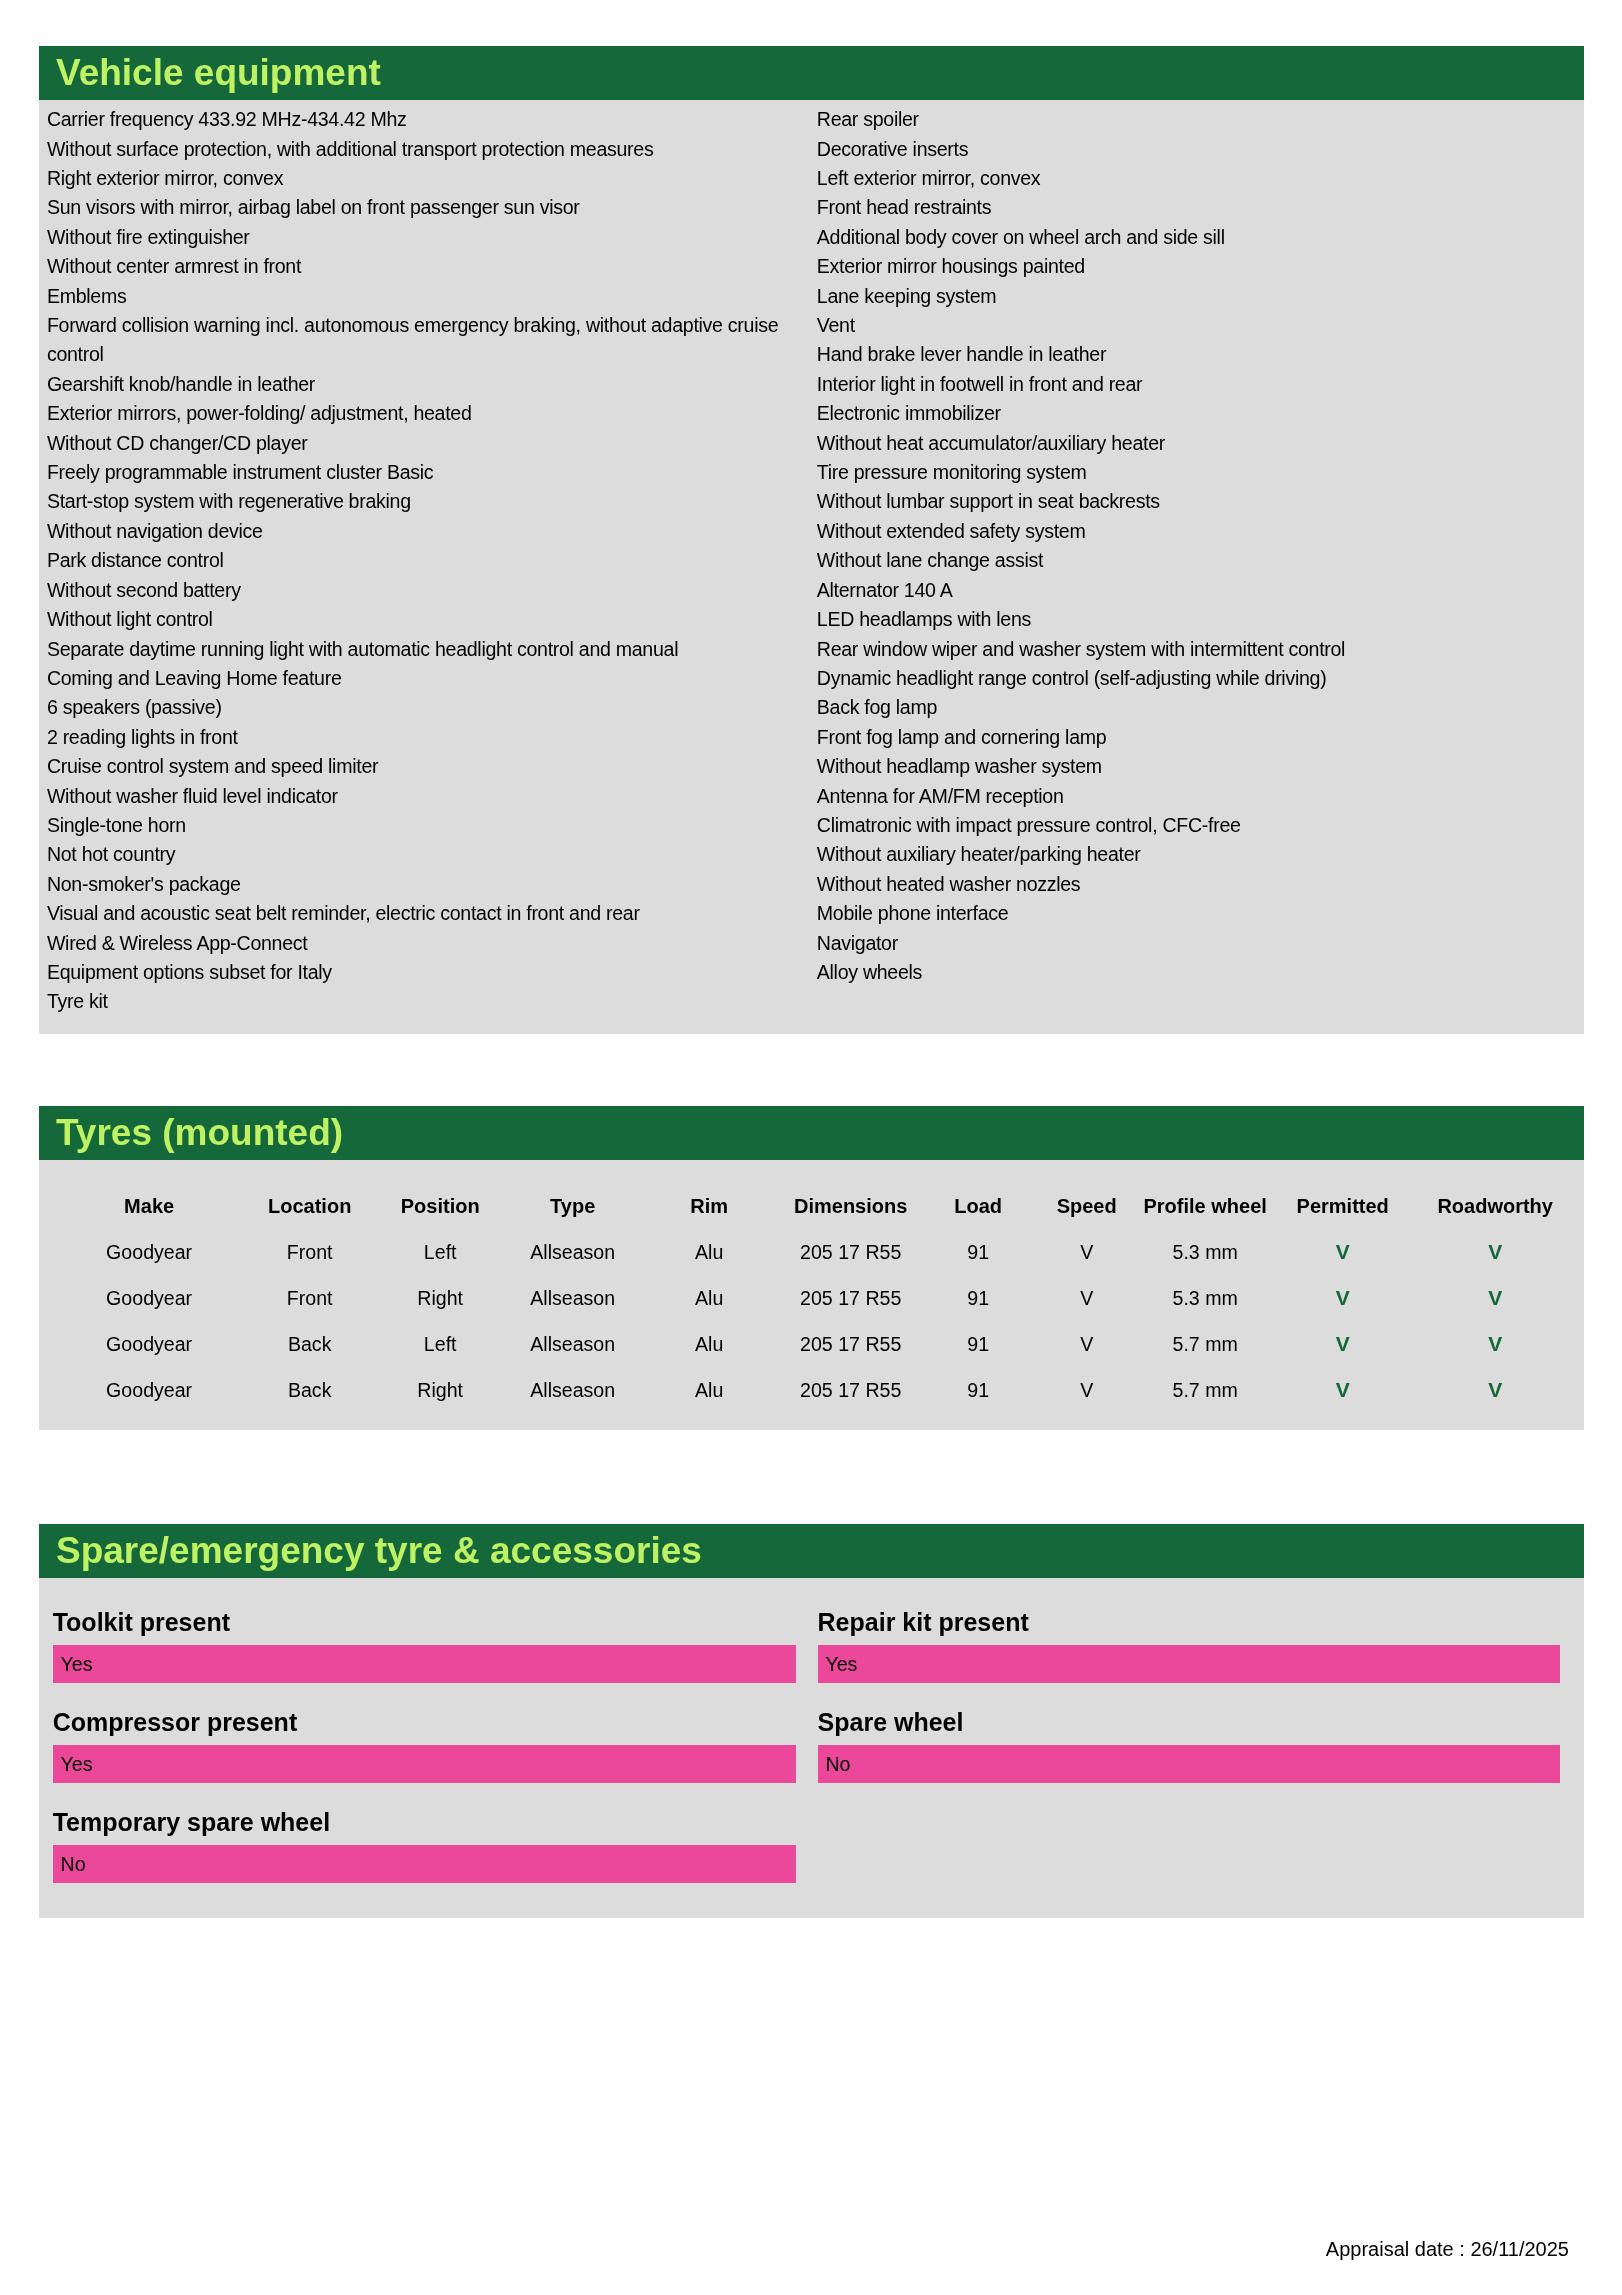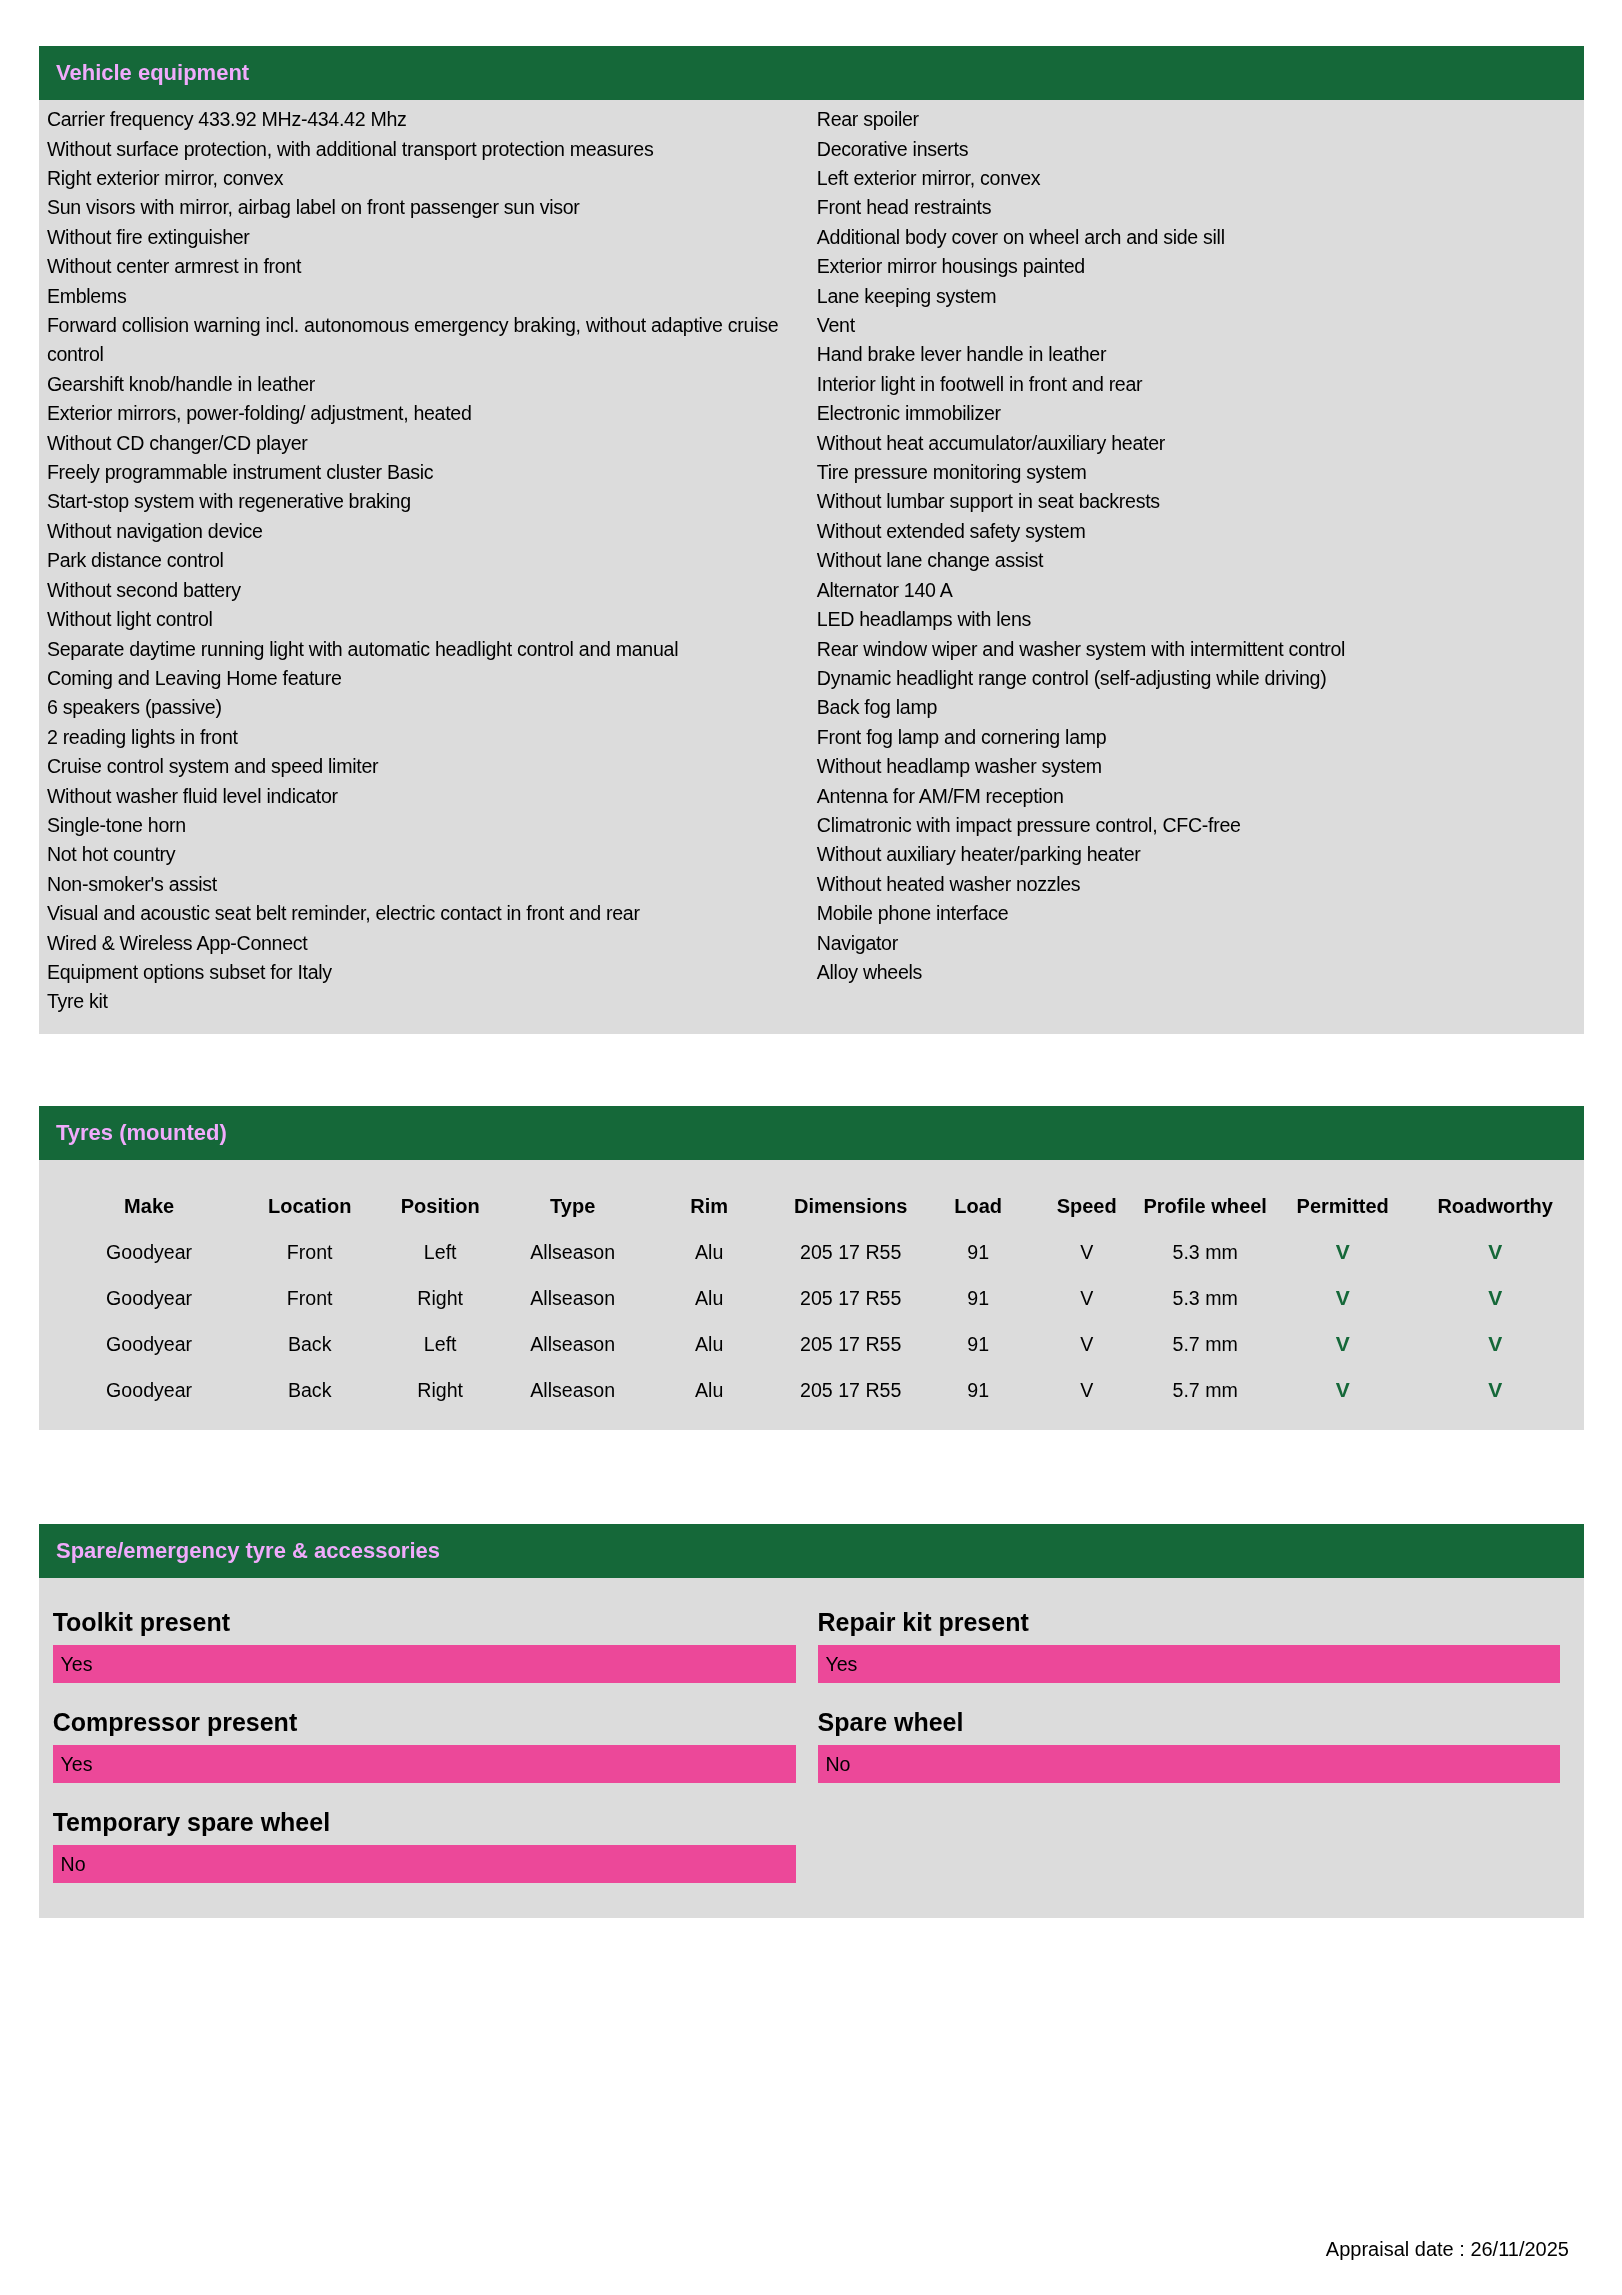--- a/index.html
+++ b/index.html
@@ -27,22 +27,22 @@
   }
   .sec-bar {
     height: 54px;
     background: var(--green);
     display: flex;
     align-items: center;
     padding-left: 17px;
     box-sizing: border-box;
   }
   .sec-title {
-    color: #f0abfc;
-    font-size: 22px;
+    color: #bef264;
+    font-size: 37px;
     font-weight: bold;
     white-space: nowrap;
   }
   
   .eq-body {
     background: var(--grey);
     display: flex;
     padding: 5.2px 7.9px 17px 7.9px;
     box-sizing: border-box;
   }
@@ -160,21 +160,21 @@
           <div class="eq-line">Without second battery</div>
           <div class="eq-line">Without light control</div>
           <div class="eq-line">Separate daytime running light with automatic headlight control and manual</div>
           <div class="eq-line">Coming and Leaving Home feature</div>
           <div class="eq-line">6 speakers (passive)</div>
           <div class="eq-line">2 reading lights in front</div>
           <div class="eq-line">Cruise control system and speed limiter</div>
           <div class="eq-line">Without washer fluid level indicator</div>
           <div class="eq-line">Single-tone horn</div>
           <div class="eq-line">Not hot country</div>
-          <div class="eq-line">Non-smoker's assist</div>
+          <div class="eq-line">Non-smoker's package</div>
           <div class="eq-line">Visual and acoustic seat belt reminder, electric contact in front and rear</div>
           <div class="eq-line">Wired &amp; Wireless App-Connect</div>
           <div class="eq-line">Equipment options subset for Italy</div>
           <div class="eq-line">Tyre kit</div>
         </div>
       <div class="eq-col right">
           <div class="eq-line">Rear spoiler</div>
           <div class="eq-line">Decorative inserts</div>
           <div class="eq-line">Left exterior mirror, convex</div>
           <div class="eq-line">Front head restraints</div>

